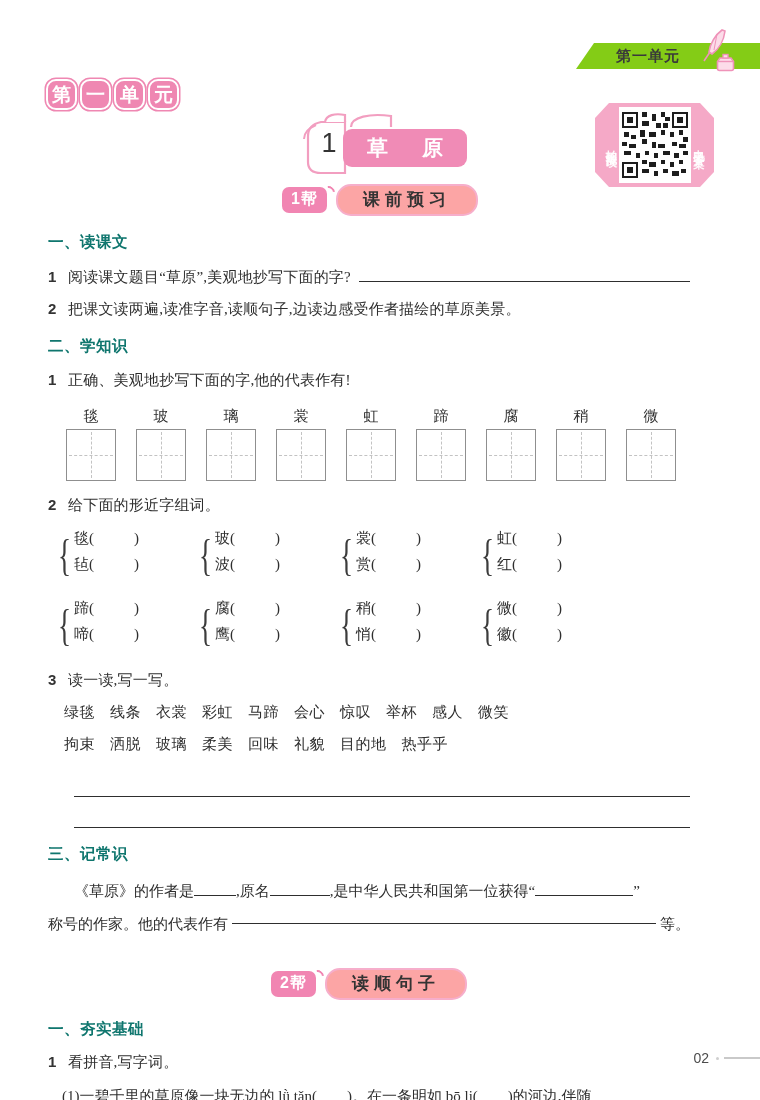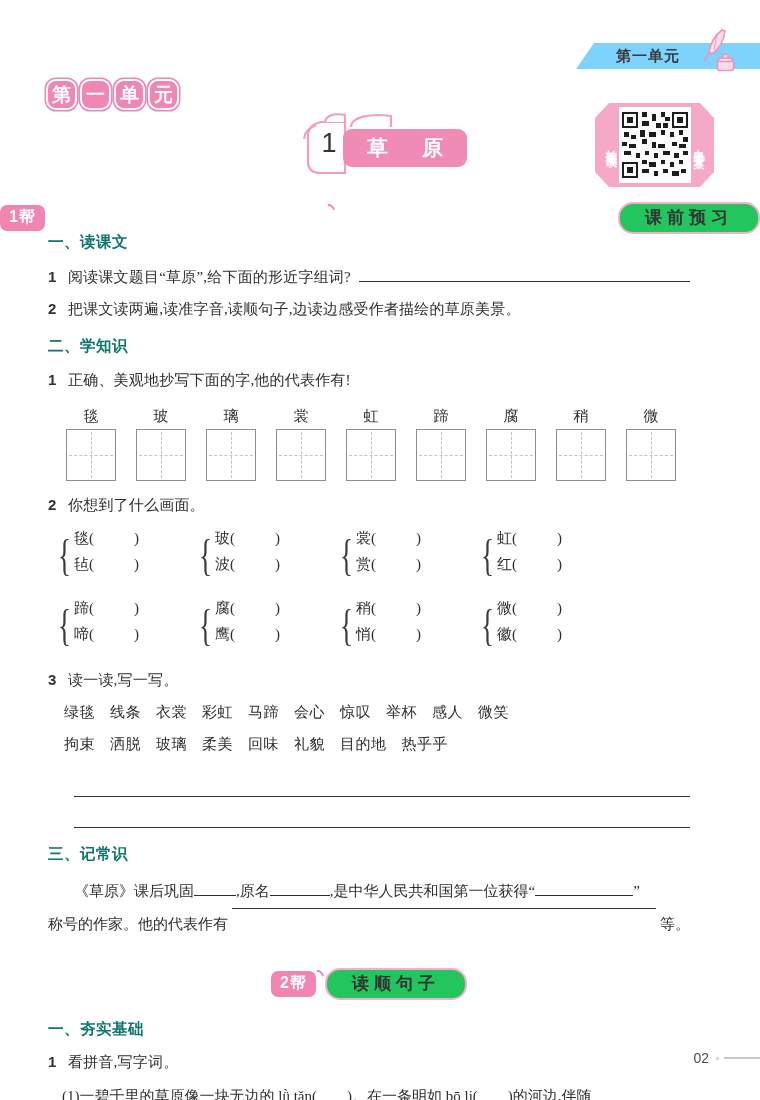--- a/index.html
+++ b/index.html
@@ -6,21 +6,21 @@
   html,body { background:#fff; }
   body {
     width:760px; height:1100px; position:relative; overflow:hidden;
     font-family:"Liberation Serif","DejaVu Serif",serif;
     color:#2e2e2e; font-size:15px;
   }
 
   
   .top-banner{
     position:absolute; top:43px; left:576px; right:0; height:26px;
-    background:#7dd3fc; clip-path:polygon(18px 0,100% 0,100% 100%,0 100%);
+    background:#84cc16; clip-path:polygon(18px 0,100% 0,100% 100%,0 100%);
     display:flex; align-items:center; padding-left:40px;
     font-family:"Liberation Sans",sans-serif; font-weight:bold; font-size:15px; color:#3a3a3a;
     letter-spacing:1px;
   }
   .quill-wrap{ position:absolute; top:28px; right:24px; width:46px; height:44px; }
 
   
   .unit-badge{ position:absolute; left:46px; top:79px; display:flex; gap:3px; }
   .unit-badge .tile{
     width:31px; height:31px; background:#ef87b2; border:2px solid #fff;
@@ -64,25 +64,25 @@
   .helper-badge{
     background:#f185b2; color:#fff; font-family:"Liberation Sans",sans-serif;
     font-weight:bold; font-size:16px; padding:2px 9px 3px; border-radius:7px; letter-spacing:1px;
     z-index:2;
   }
   .helper-curl{
     width:13px; height:13px; border:2.5px solid transparent; border-top-color:#f185b2;
     border-radius:50%; transform:rotate(38deg); margin:-16px 0 0 -5px; z-index:3;
   }
   .helper-pill{
-    border:2px solid #f6aecb; background:#22c55e; border-radius:15px;
+    border:2px solid #f6aecb; background:#fca5a5; border-radius:15px;
     padding:2px 25px 3px; font-family:"Liberation Sans",sans-serif; font-weight:bold;
     font-size:17px; color:#333; letter-spacing:5px; margin-left:1px;
   }
-  .helper-pre{ position:absolute; top:202px; left:0; right:0;justify-content:space-between; }
+  .helper-pre{ position:absolute; top:184px; left:0; right:0; }
 
   
   .content{ position:absolute; top:230px; left:0; right:0; padding:0 70px 0 48px; }
   .sec-h{
     font-family:"Liberation Sans",sans-serif; font-weight:bold; font-size:15.5px;
     color:#0f766e; letter-spacing:.5px;
   }
   .item{ display:flex; align-items:baseline; }
   .item .num{
     font-family:"Liberation Sans",sans-serif; font-weight:bold; font-size:15px;
@@ -117,21 +117,21 @@
   .learn-t3{ margin-top:16px; }
   .words{ display:flex; gap:15px; margin:13px 0 0 16px; letter-spacing:.5px; }
   .blank-line{ height:31px; border-bottom:1.2px solid #2e2e2e; margin-left:26px; }
   .bl1{ margin-top:12px; }
 
   .h-know{ margin-top:16px; }
   .know-para{ margin-top:10px; line-height:33px; }
   .know-l1{ text-indent:0; padding-left:26px; display:flex; align-items:baseline; flex-wrap:nowrap; }
   .ib{ display:inline-block; border-bottom:1.2px solid #2e2e2e; height:1em; }
   .b1{ width:42px; } .b2{ width:60px; } .b3{ width:98px; }
-  .know-l2{ display:flex; align-items:flex-start; }
+  .know-l2{ display:flex; align-items:center; }
   .know-l2 .grow{ flex:1; border-bottom:1.2px solid #2e2e2e; margin:0 4px 3px 4px; }
 
   .helper-post{ margin-top:27px; }
   .h-base{ margin-top:19px; }
   .base-t1{ margin-top:13px; }
   .pinyin-line{ white-space:pre-wrap; margin-top:11px; line-height:26px; }
   .pl1{ padding-left:14px; }
 
   .page-footer{
     position:absolute; right:0; bottom:34px; display:flex; align-items:center;
@@ -244,21 +244,21 @@
   <span class="helper-curl"></span>
   <span class="helper-pill">课前预习</span>
 </div>
 
 <div class="content">
 
   <div class="sec-h h-read">一、读课文</div>
 
   <div class="item q1">
     <span class="num">1</span>
-    <span class="txt">阅读课文题目“草原”,给下面的形近字组词?</span>
+    <span class="txt">阅读课文题目“草原”,美观地抄写下面的字?</span>
     <span class="uline"></span>
   </div>
   <div class="item q2">
     <span class="num">2</span>
     <span class="txt">把课文读两遍,读准字音,读顺句子,边读边感受作者描绘的草原美景。</span>
   </div>
 
   <div class="sec-h h-learn">二、学知识</div>
 
   <div class="item learn-t1">
@@ -284,21 +284,21 @@
     <div class="gbox"></div>
     <div class="gbox"></div>
     <div class="gbox"></div>
     <div class="gbox"></div>
     <div class="gbox"></div>
     <div class="gbox"></div>
   </div>
 
   <div class="item learn-t2">
     <span class="num">2</span>
-    <span class="txt">你想到了什么画面。</span>
+    <span class="txt">给下面的形近字组词。</span>
   </div>
 
   <div class="pairs-row">
     <div class="pair">
       <span class="brace">{</span>
       <div class="pair-lines">
         <div class="pline">
             <span>毯</span>
             <span>(</span>
             <span class="gap"></span>
@@ -464,21 +464,21 @@
     <span>热乎乎</span>
   </div>
 
   <div class="blank-line bl1"></div>
   <div class="blank-line"></div>
 
   <div class="sec-h h-know">三、记常识</div>
 
   <div class="know-para">
     <div class="know-l1">
-      <span>《草原》课后巩固</span>
+      <span>《草原》的作者是</span>
         <span class="ib b1"></span>
         <span>,原名</span>
         <span class="ib b2"></span>
         <span>,是中华人民共和国第一位获得“</span>
         <span class="ib b3"></span>
         <span>”</span>
     </div>
     <div class="know-l2">
       <span>称号的作家。他的代表作有</span>
         <span class="grow"></span>

